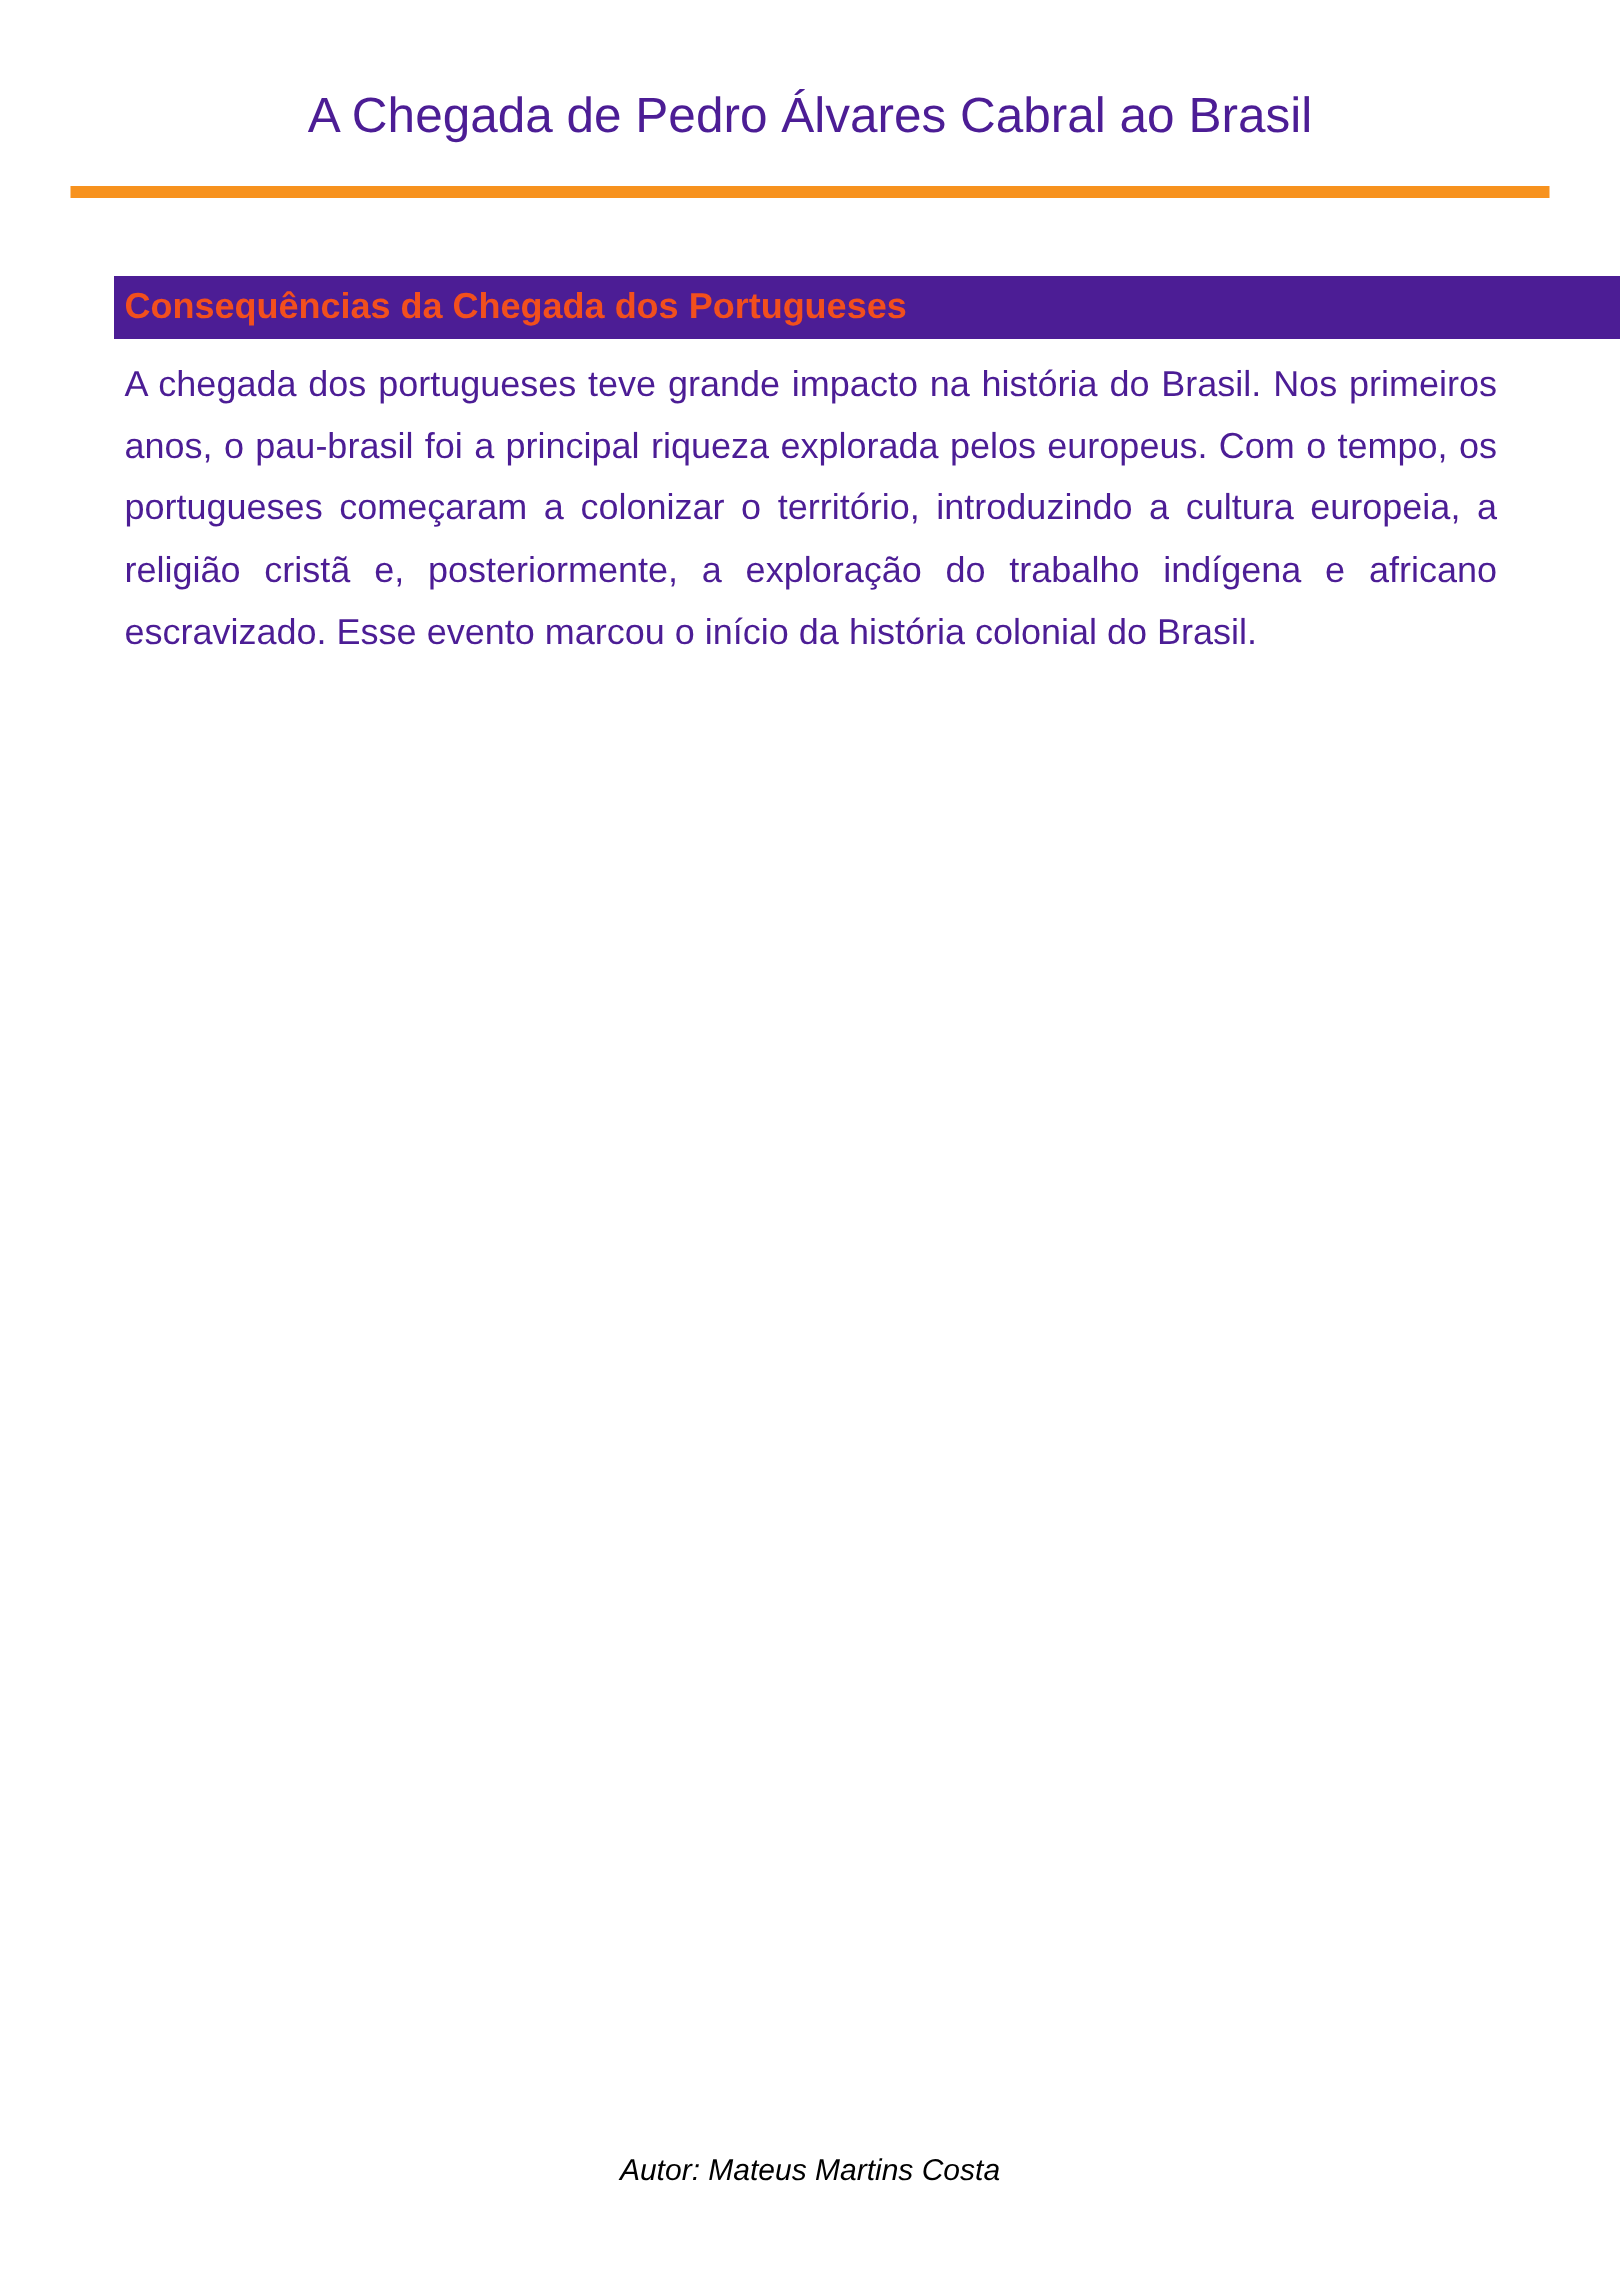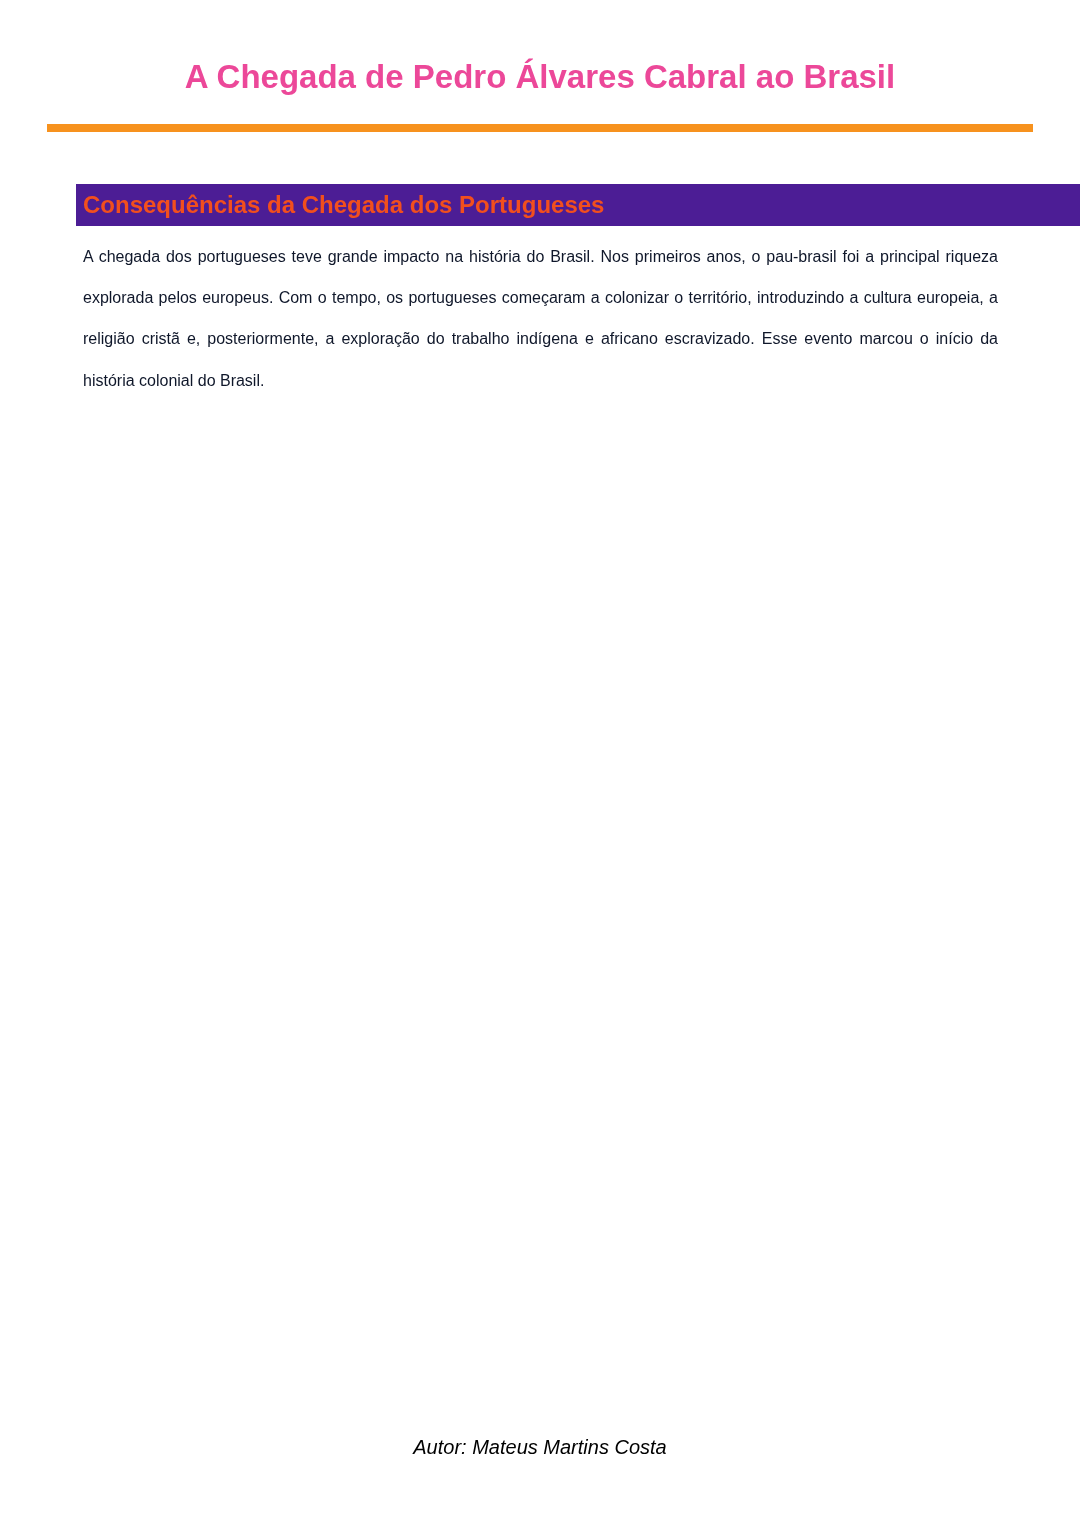--- a/index.html
+++ b/index.html
@@ -1,21 +1,21 @@
 <!DOCTYPE html>
 <html><head>
 <meta charset="utf-8">
 <style>
   html, body { margin: 0; padding: 0; background: #ffffff; }
   body { width: 1080px; height: 1527px; position: relative; font-family: "Liberation Sans", sans-serif; overflow: hidden; }
-  .title { position: absolute; top: 58px; left: 0; width: 1080px; text-align: center; font-size: 33px; font-weight: bold; color: #ec4899; }
+  .title { position: absolute; top: 58px; left: 0; width: 1080px; text-align: center; font-size: 33px; font-weight: normal; color: #4c1d95; }
   .rule { position: absolute; top: 124px; left: 47px; width: 986px; height: 8px; background: #f7921e; }
   .section-head { position: absolute; top: 184px; left: 76px; width: 1061px; height: 42px; background: #4c1d95; box-sizing: border-box; padding-left: 7px; }
   .section-head span { font-size: 24px; font-weight: bold; color: #f24f1d; line-height: 42px; }
-  .body-text { position: absolute; top: 236px; left: 83px; width: 915px; font-size: 16px; line-height: 41.2px; color: #0f172a; text-align: justify; margin: 0; }
+  .body-text { position: absolute; top: 236px; left: 83px; width: 915px; font-size: 24px; line-height: 41.2px; color: #4c1d95; text-align: justify; margin: 0; }
   .footer { position: absolute; top: 1436px; left: 0; width: 1080px; text-align: center; font-size: 20px; font-style: italic; color: #000000; }
 </style>
 </head>
 <body>
 
 <div class="title">A Chegada de Pedro Álvares Cabral ao Brasil</div>
 <div class="rule"></div>
 
 <div class="section-head">
   <span>Consequências da Chegada dos Portugueses</span>

